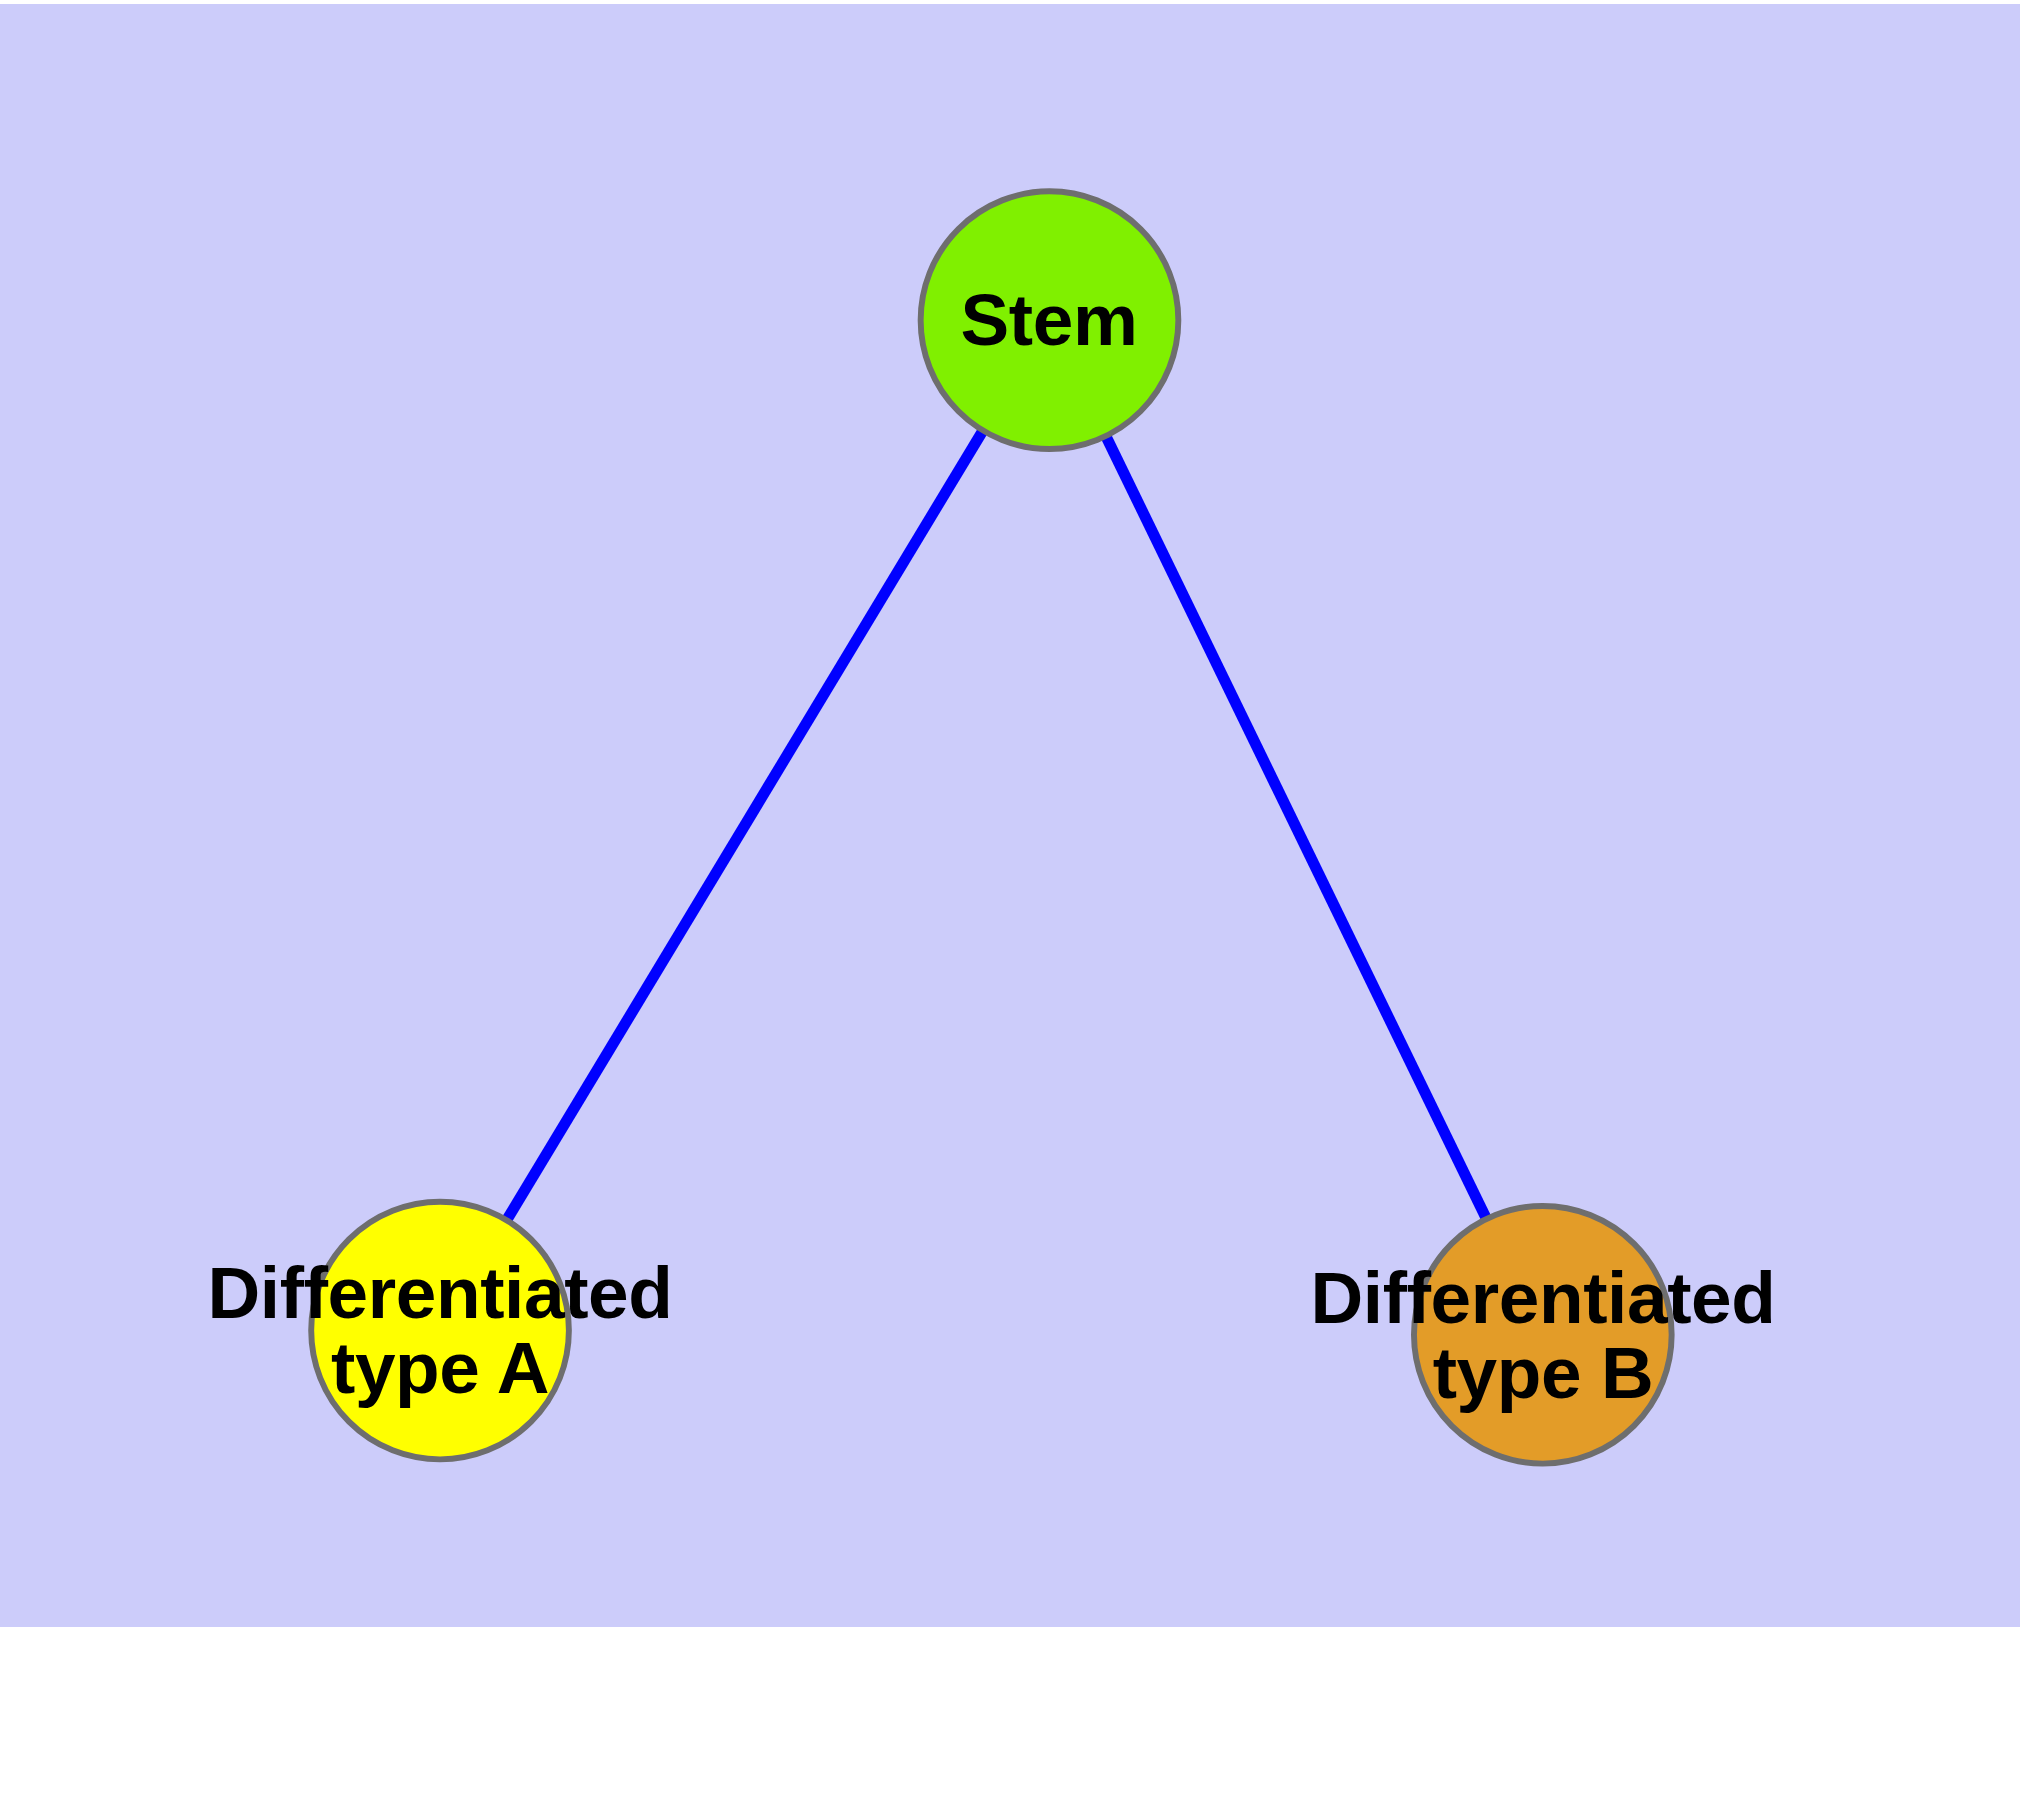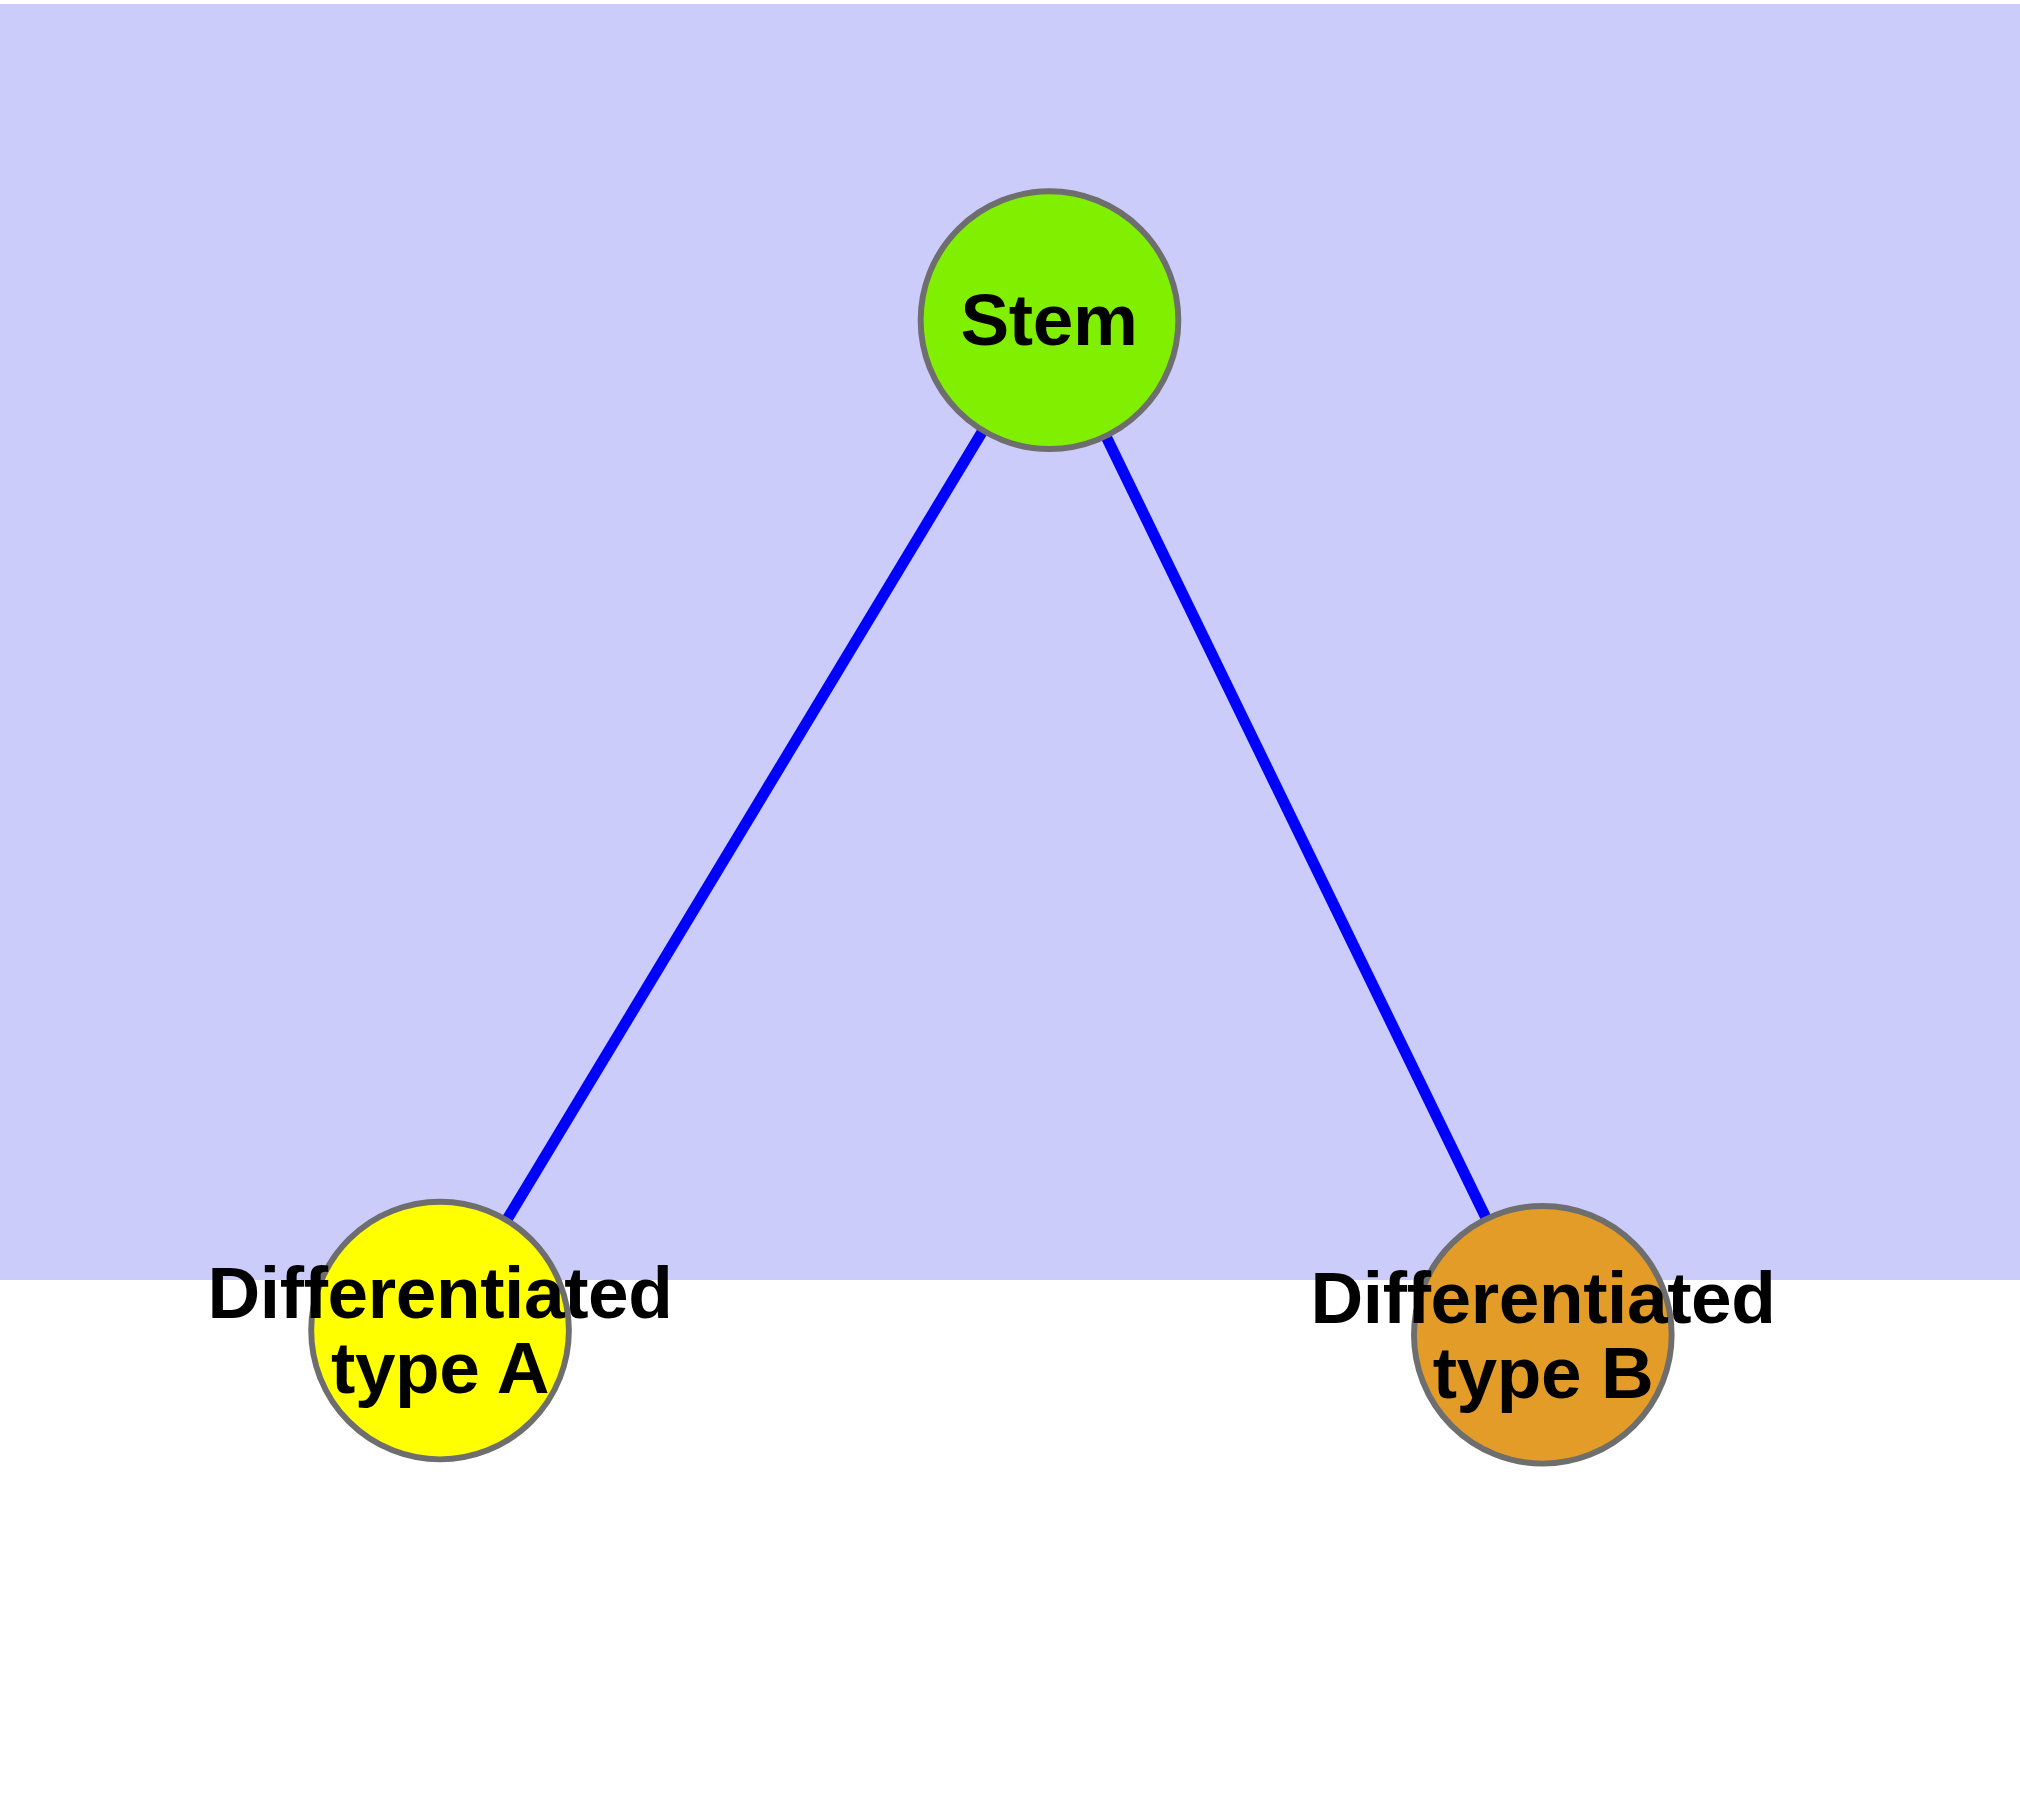--- a/index.html
+++ b/index.html
@@ -13,21 +13,21 @@
     height: 1812px;
     background: #ffffff;
     overflow: hidden;
     font-family: "Liberation Sans", sans-serif;
   }
   #plot-area {
     position: absolute;
     left: 0;
     top: 4.2px;
     width: 2021px;
-    height: 1276px;
+    height: 1623px;
     background: #ccccfa;
   }
   #graph-svg {
     position: absolute;
     left: 0;
     top: 0;
     width: 2021px;
     height: 1808px;
     display: block;
   }

